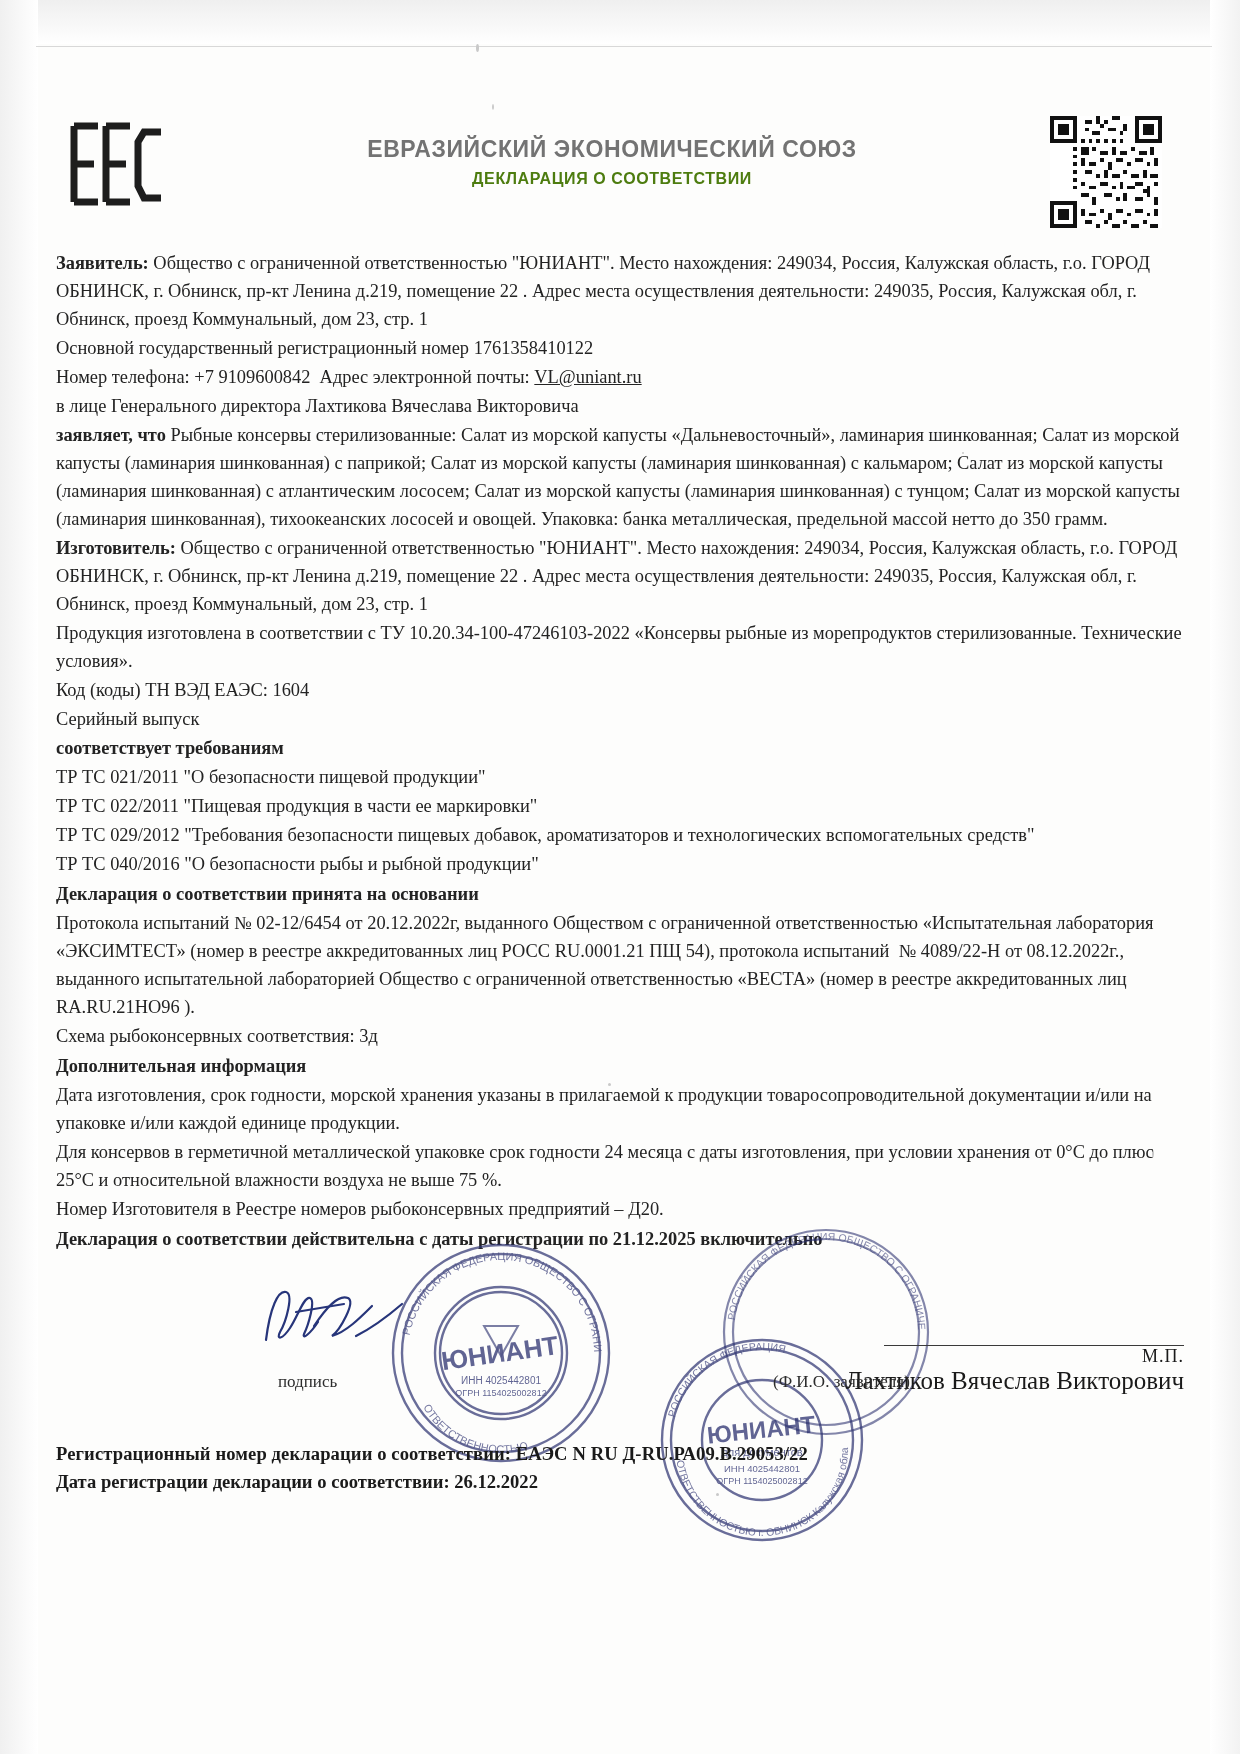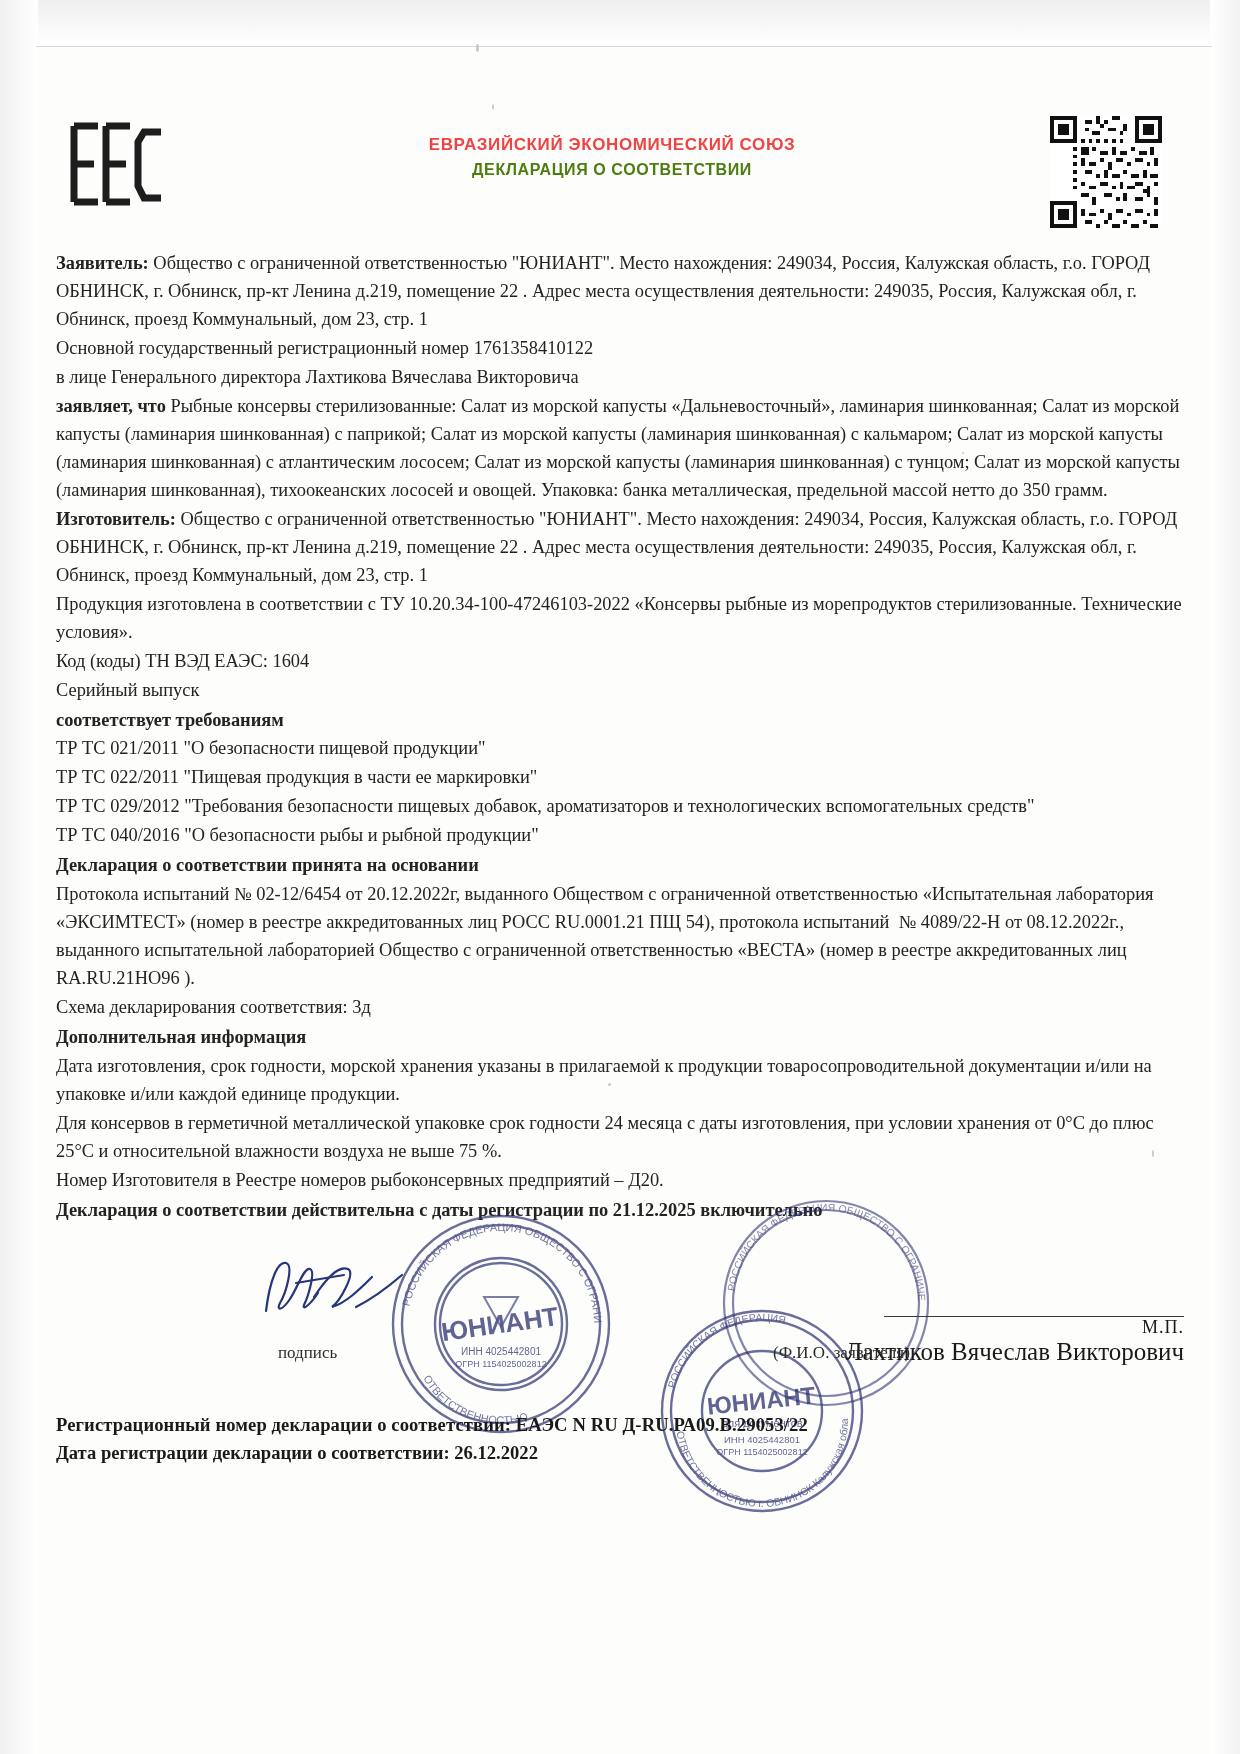--- a/index.html
+++ b/index.html
@@ -65,23 +65,23 @@
   }
   .eac svg { display: block; }
   .title-block {
     flex: 1;
     text-align: center;
     padding-top: 22px;
     font-family: "Liberation Sans", sans-serif;
     letter-spacing: 0.6px;
   }
   .title-line1 {
-    font-size: 17px;
+    font-size: 23px;
     font-weight: 700;
-    color: #ef4444;
+    color: #737373;
     line-height: 1.5;
   }
   .title-line2 {
     font-size: 16px;
     font-weight: 700;
     color: #4d7c0f;
     line-height: 1.5;
   }
   .qr {
     width: 112px;
@@ -351,20 +351,21 @@
         </svg>
       </div>
     </div>
 
     <div class="body-text">
 
       <p class="para"><span class="lbl">Заявитель:</span><span> Общество с ограниченной ответственностью "ЮНИАНТ". Место нахождения: 249034, Россия, Калужская область, г.о. ГОРОД ОБНИНСК, г. Обнинск, пр-кт Ленина д.219, помещение 22 . Адрес места осуществления деятельности: 249035, Россия, Калужская обл, г. Обнинск, проезд Коммунальный, дом 23, стр. 1</span></p>
 
       <p class="para">Основной государственный регистрационный номер 1761358410122</p>
 
+      <p class="para"><span>Номер телефона: +7 9109600842  Адрес электронной почты: </span><span class="email-underline">VL@uniant.ru</span></p>
 
       <p class="para">в лице Генерального директора Лахтикова Вячеслава Викторовича</p>
 
       <p class="para"><span class="lbl">заявляет, что</span><span> Рыбные консервы стерилизованные: Салат из морской капусты «Дальневосточный», ламинария шинкованная; Салат из морской капусты (ламинария шинкованная) с паприкой; Салат из морской капусты (ламинария шинкованная) с кальмаром; Салат из морской капусты (ламинария шинкованная) с атлантическим лососем; Салат из морской капусты (ламинария шинкованная) с тунцом; Салат из морской капусты (ламинария шинкованная), тихоокеанских лососей и овощей. Упаковка: банка металлическая, предельной массой нетто до 350 грамм.</span></p>
 
       <p class="para"><span class="lbl">Изготовитель:</span><span> Общество с ограниченной ответственностью "ЮНИАНТ". Место нахождения: 249034, Россия, Калужская область, г.о. ГОРОД ОБНИНСК, г. Обнинск, пр-кт Ленина д.219, помещение 22 . Адрес места осуществления деятельности: 249035, Россия, Калужская обл, г. Обнинск, проезд Коммунальный, дом 23, стр. 1</span></p>
 
       <p class="para">Продукция изготовлена в соответствии с ТУ 10.20.34-100-47246103-2022 «Консервы рыбные из морепродуктов стерилизованные. Технические условия».</p>
 
       <p class="para">Код (коды) ТН ВЭД ЕАЭС: 1604</p>
@@ -374,21 +375,21 @@
       <p class="para section-head">соответствует требованиям</p>
 
       <p class="para">ТР ТС 021/2011 "О безопасности пищевой продукции"</p>
       <p class="para">ТР ТС 022/2011 "Пищевая продукция в части ее маркировки"</p>
       <p class="para">ТР ТС 029/2012 "Требования безопасности пищевых добавок, ароматизаторов и технологических вспомогательных средств"</p>
       <p class="para">ТР ТС 040/2016 "О безопасности рыбы и рыбной продукции"</p>
 
       <p class="para section-head">Декларация о соответствии принята на основании</p>
       <p class="para">Протокола испытаний № 02-12/6454 от 20.12.2022г, выданного Обществом с ограниченной ответственностью «Испытательная лаборатория «ЭКСИМТЕСТ» (номер в реестре аккредитованных лиц РОСС RU.0001.21 ПЩ 54), протокола испытаний  № 4089/22-Н от 08.12.2022г., выданного испытательной лабораторией Общество с ограниченной ответственностью «ВЕСТА» (номер в реестре аккредитованных лиц RA.RU.21НО96 ).</p>
 
-      <p class="para">Схема декларирования соответствия: 3д</p>
+      <p class="para">Схема рыбоконсервных соответствия: 3д</p>
 
       <p class="para section-head">Дополнительная информация</p>
       <p class="para">Дата изготовления, срок годности, морской хранения указаны в прилагаемой к продукции товаросопроводительной документации и/или на упаковке и/или каждой единице продукции.</p>
       <p class="para">Для консервов в герметичной металлической упаковке срок годности 24 месяца с даты изготовления, при условии хранения от 0°С до плюс 25°С и относительной влажности воздуха не выше 75 %.</p>
       <p class="para">Номер Изготовителя в Реестре номеров рыбоконсервных предприятий – Д20.</p>
 
       <p class="para section-head">Декларация о соответствии действительна с даты регистрации по 21.12.2025 включительно</p>
     </div>
 
     <div class="sign-area">

